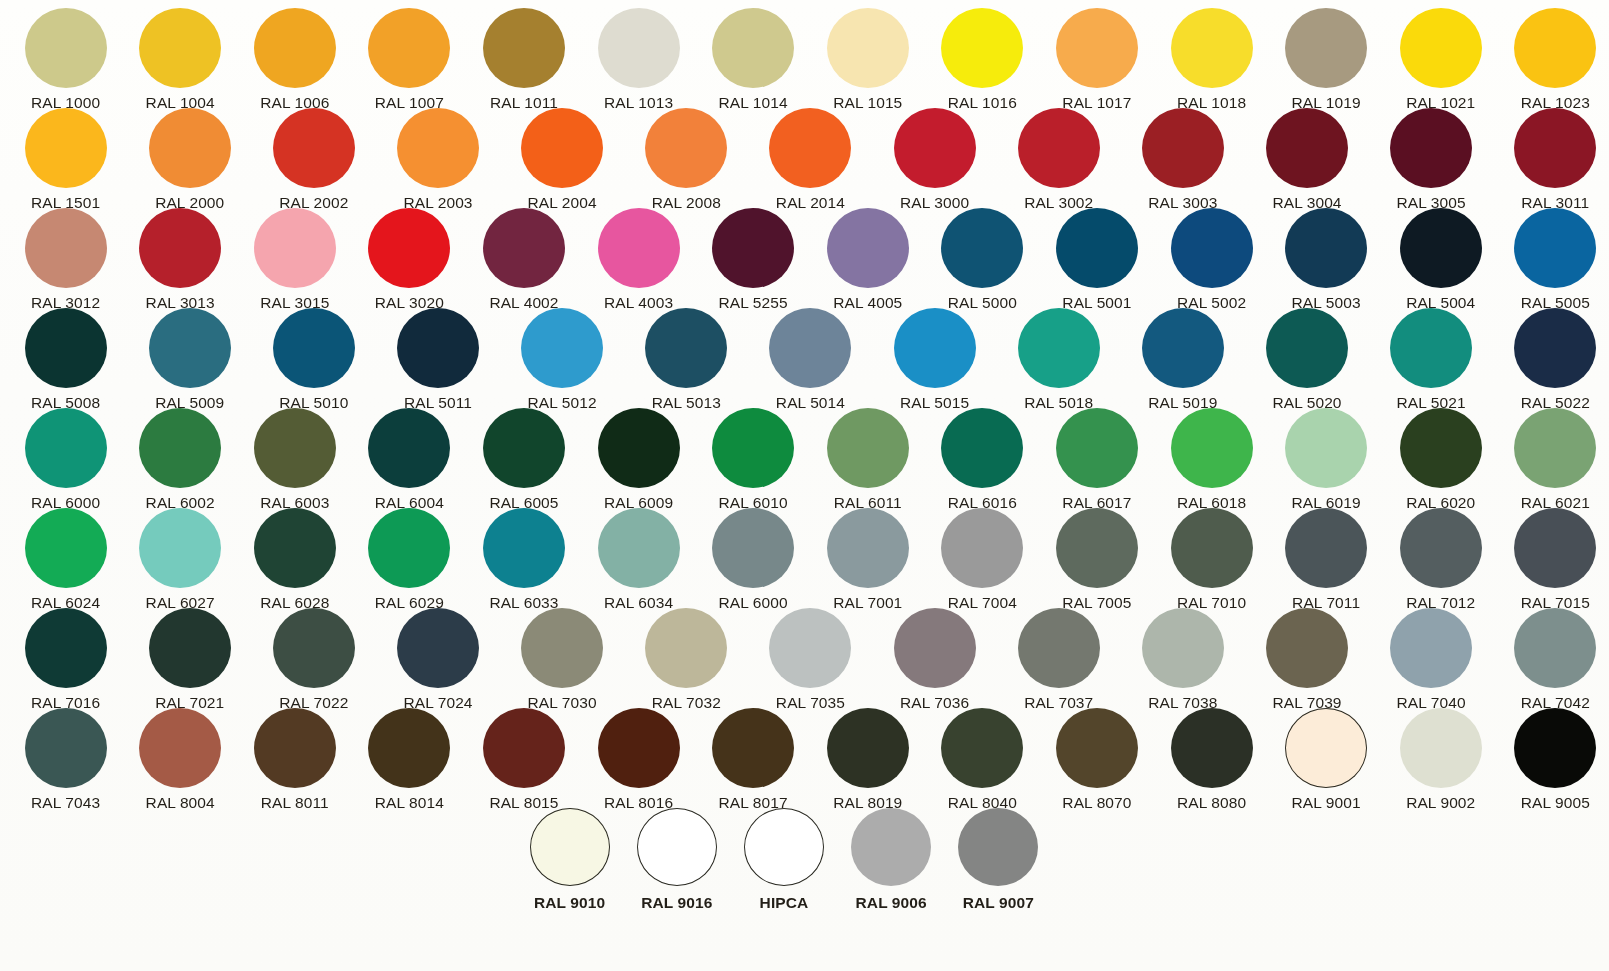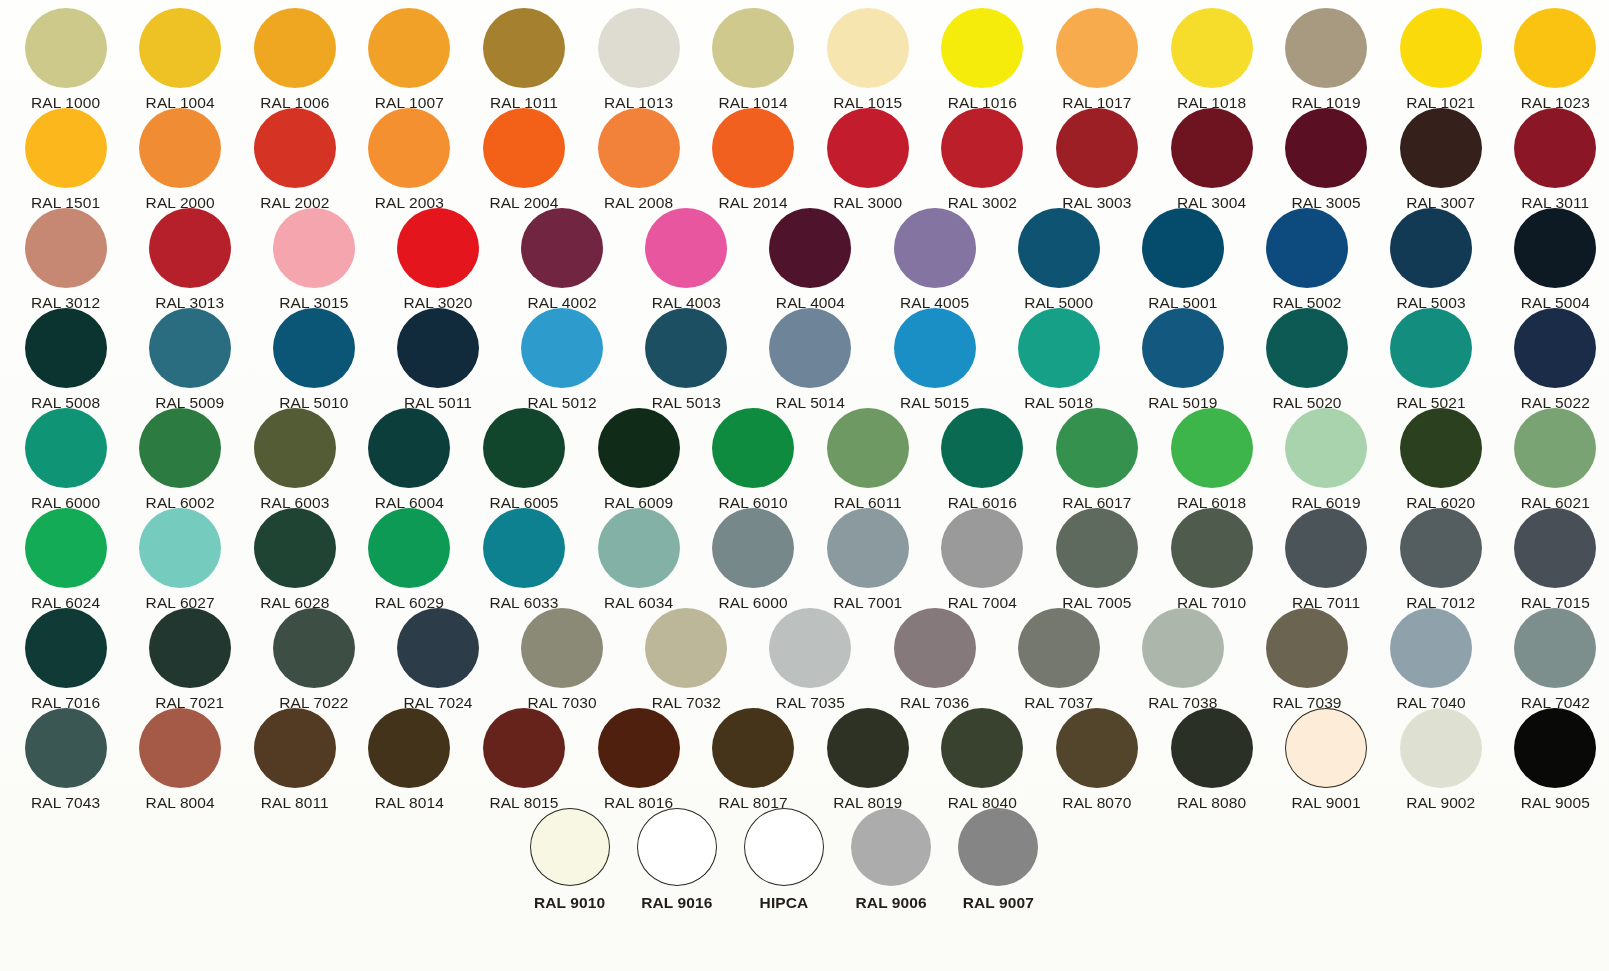--- a/index.html
+++ b/index.html
@@ -175,24 +175,20 @@
       </div>
       <div class="swatch">
         <div class="dot" style="background: rgb(110, 20, 32);"></div>
         <div class="label">RAL 3004</div>
       </div>
       <div class="swatch">
         <div class="dot" style="background: rgb(90, 15, 34);"></div>
         <div class="label">RAL 3005</div>
       </div>
       <div class="swatch">
-        <div class="dot" style="background: rgb(54, 32, 28);"></div>
-        <div class="label">RAL 3007</div>
-      </div>
-      <div class="swatch">
         <div class="dot" style="background: rgb(139, 22, 37);"></div>
         <div class="label">RAL 3011</div>
       </div>
     </div>
     <div class="row">
       <div class="swatch">
         <div class="dot" style="background: rgb(198, 136, 114);"></div>
         <div class="label">RAL 3012</div>
       </div>
       <div class="swatch">
@@ -210,21 +206,21 @@
       <div class="swatch">
         <div class="dot" style="background: rgb(114, 37, 64);"></div>
         <div class="label">RAL 4002</div>
       </div>
       <div class="swatch">
         <div class="dot" style="background: rgb(231, 86, 159);"></div>
         <div class="label">RAL 4003</div>
       </div>
       <div class="swatch">
         <div class="dot" style="background: rgb(80, 19, 44);"></div>
-        <div class="label">RAL 4004</div>
+        <div class="label">RAL 5255</div>
       </div>
       <div class="swatch">
         <div class="dot" style="background: rgb(132, 116, 162);"></div>
         <div class="label">RAL 4005</div>
       </div>
       <div class="swatch">
         <div class="dot" style="background: rgb(15, 83, 115);"></div>
         <div class="label">RAL 5000</div>
       </div>
       <div class="swatch">
@@ -235,20 +231,24 @@
         <div class="dot" style="background: rgb(13, 74, 125);"></div>
         <div class="label">RAL 5002</div>
       </div>
       <div class="swatch">
         <div class="dot" style="background: rgb(18, 58, 85);"></div>
         <div class="label">RAL 5003</div>
       </div>
       <div class="swatch">
         <div class="dot" style="background: rgb(14, 26, 35);"></div>
         <div class="label">RAL 5004</div>
+      </div>
+      <div class="swatch">
+        <div class="dot" style="background: rgb(10, 101, 160);"></div>
+        <div class="label">RAL 5005</div>
       </div>
     </div>
     <div class="row">
       <div class="swatch">
         <div class="dot" style="background: rgb(11, 52, 49);"></div>
         <div class="label">RAL 5008</div>
       </div>
       <div class="swatch">
         <div class="dot" style="background: rgb(42, 109, 128);"></div>
         <div class="label">RAL 5009</div>

